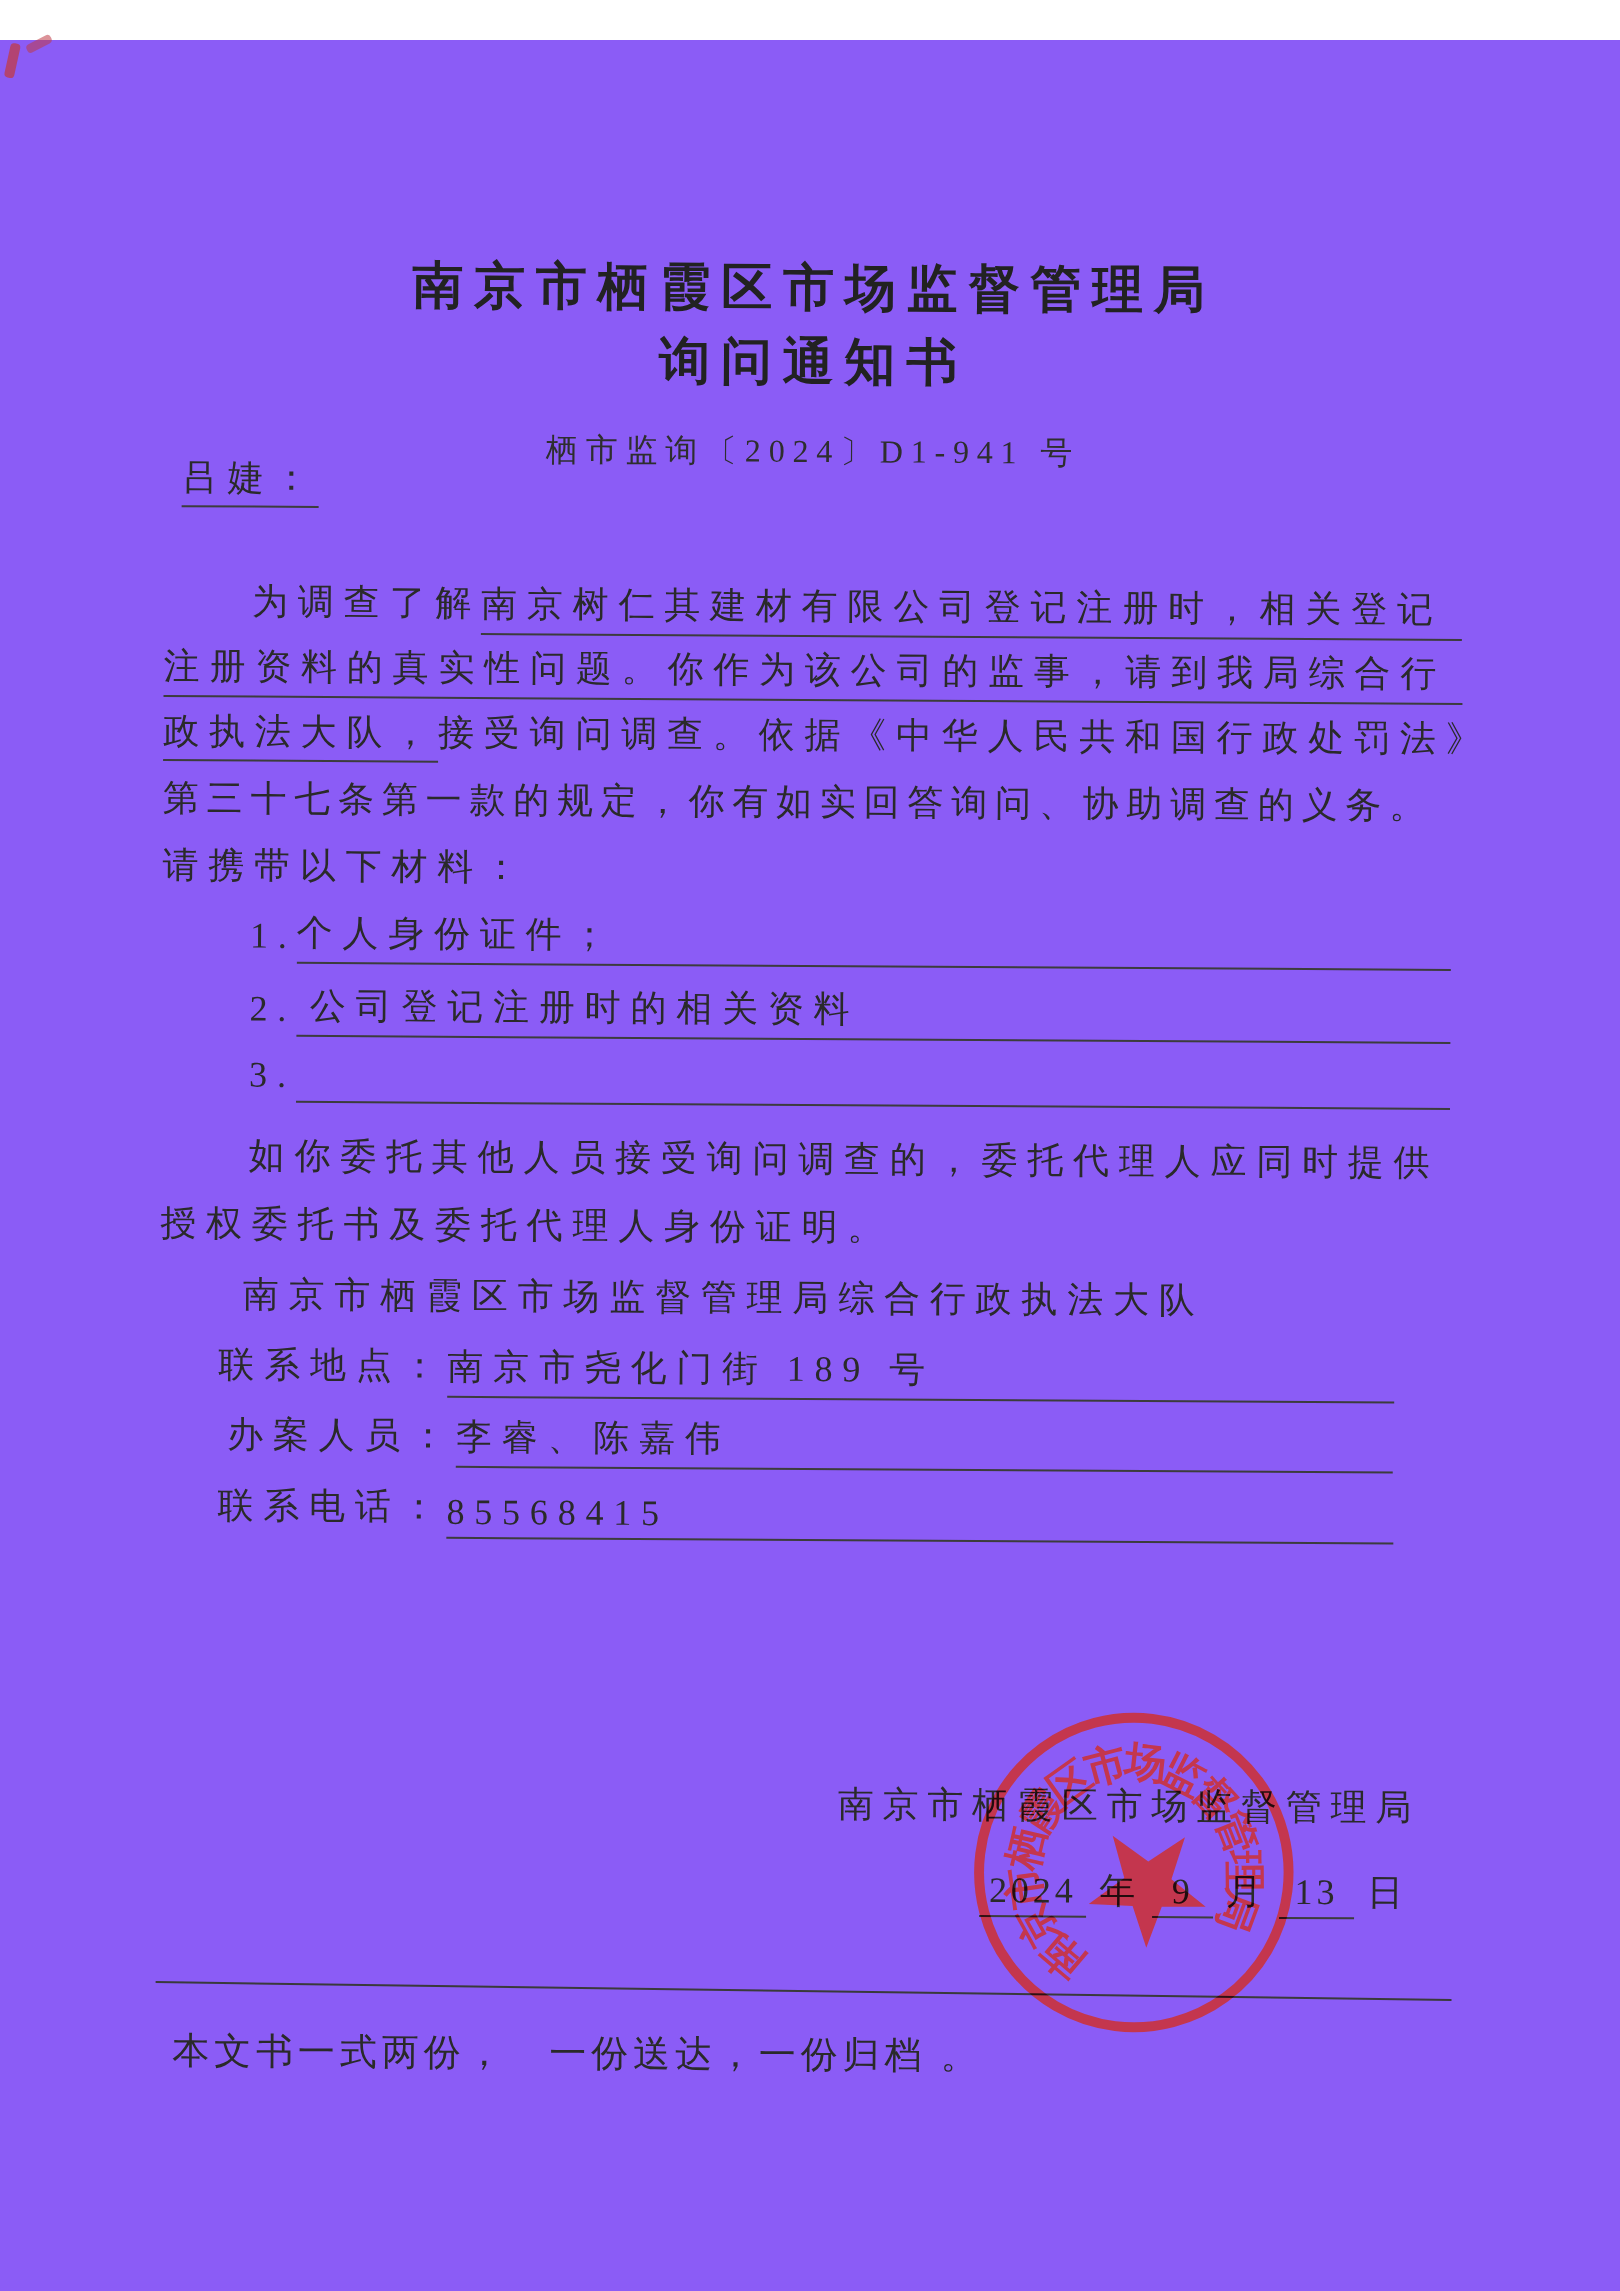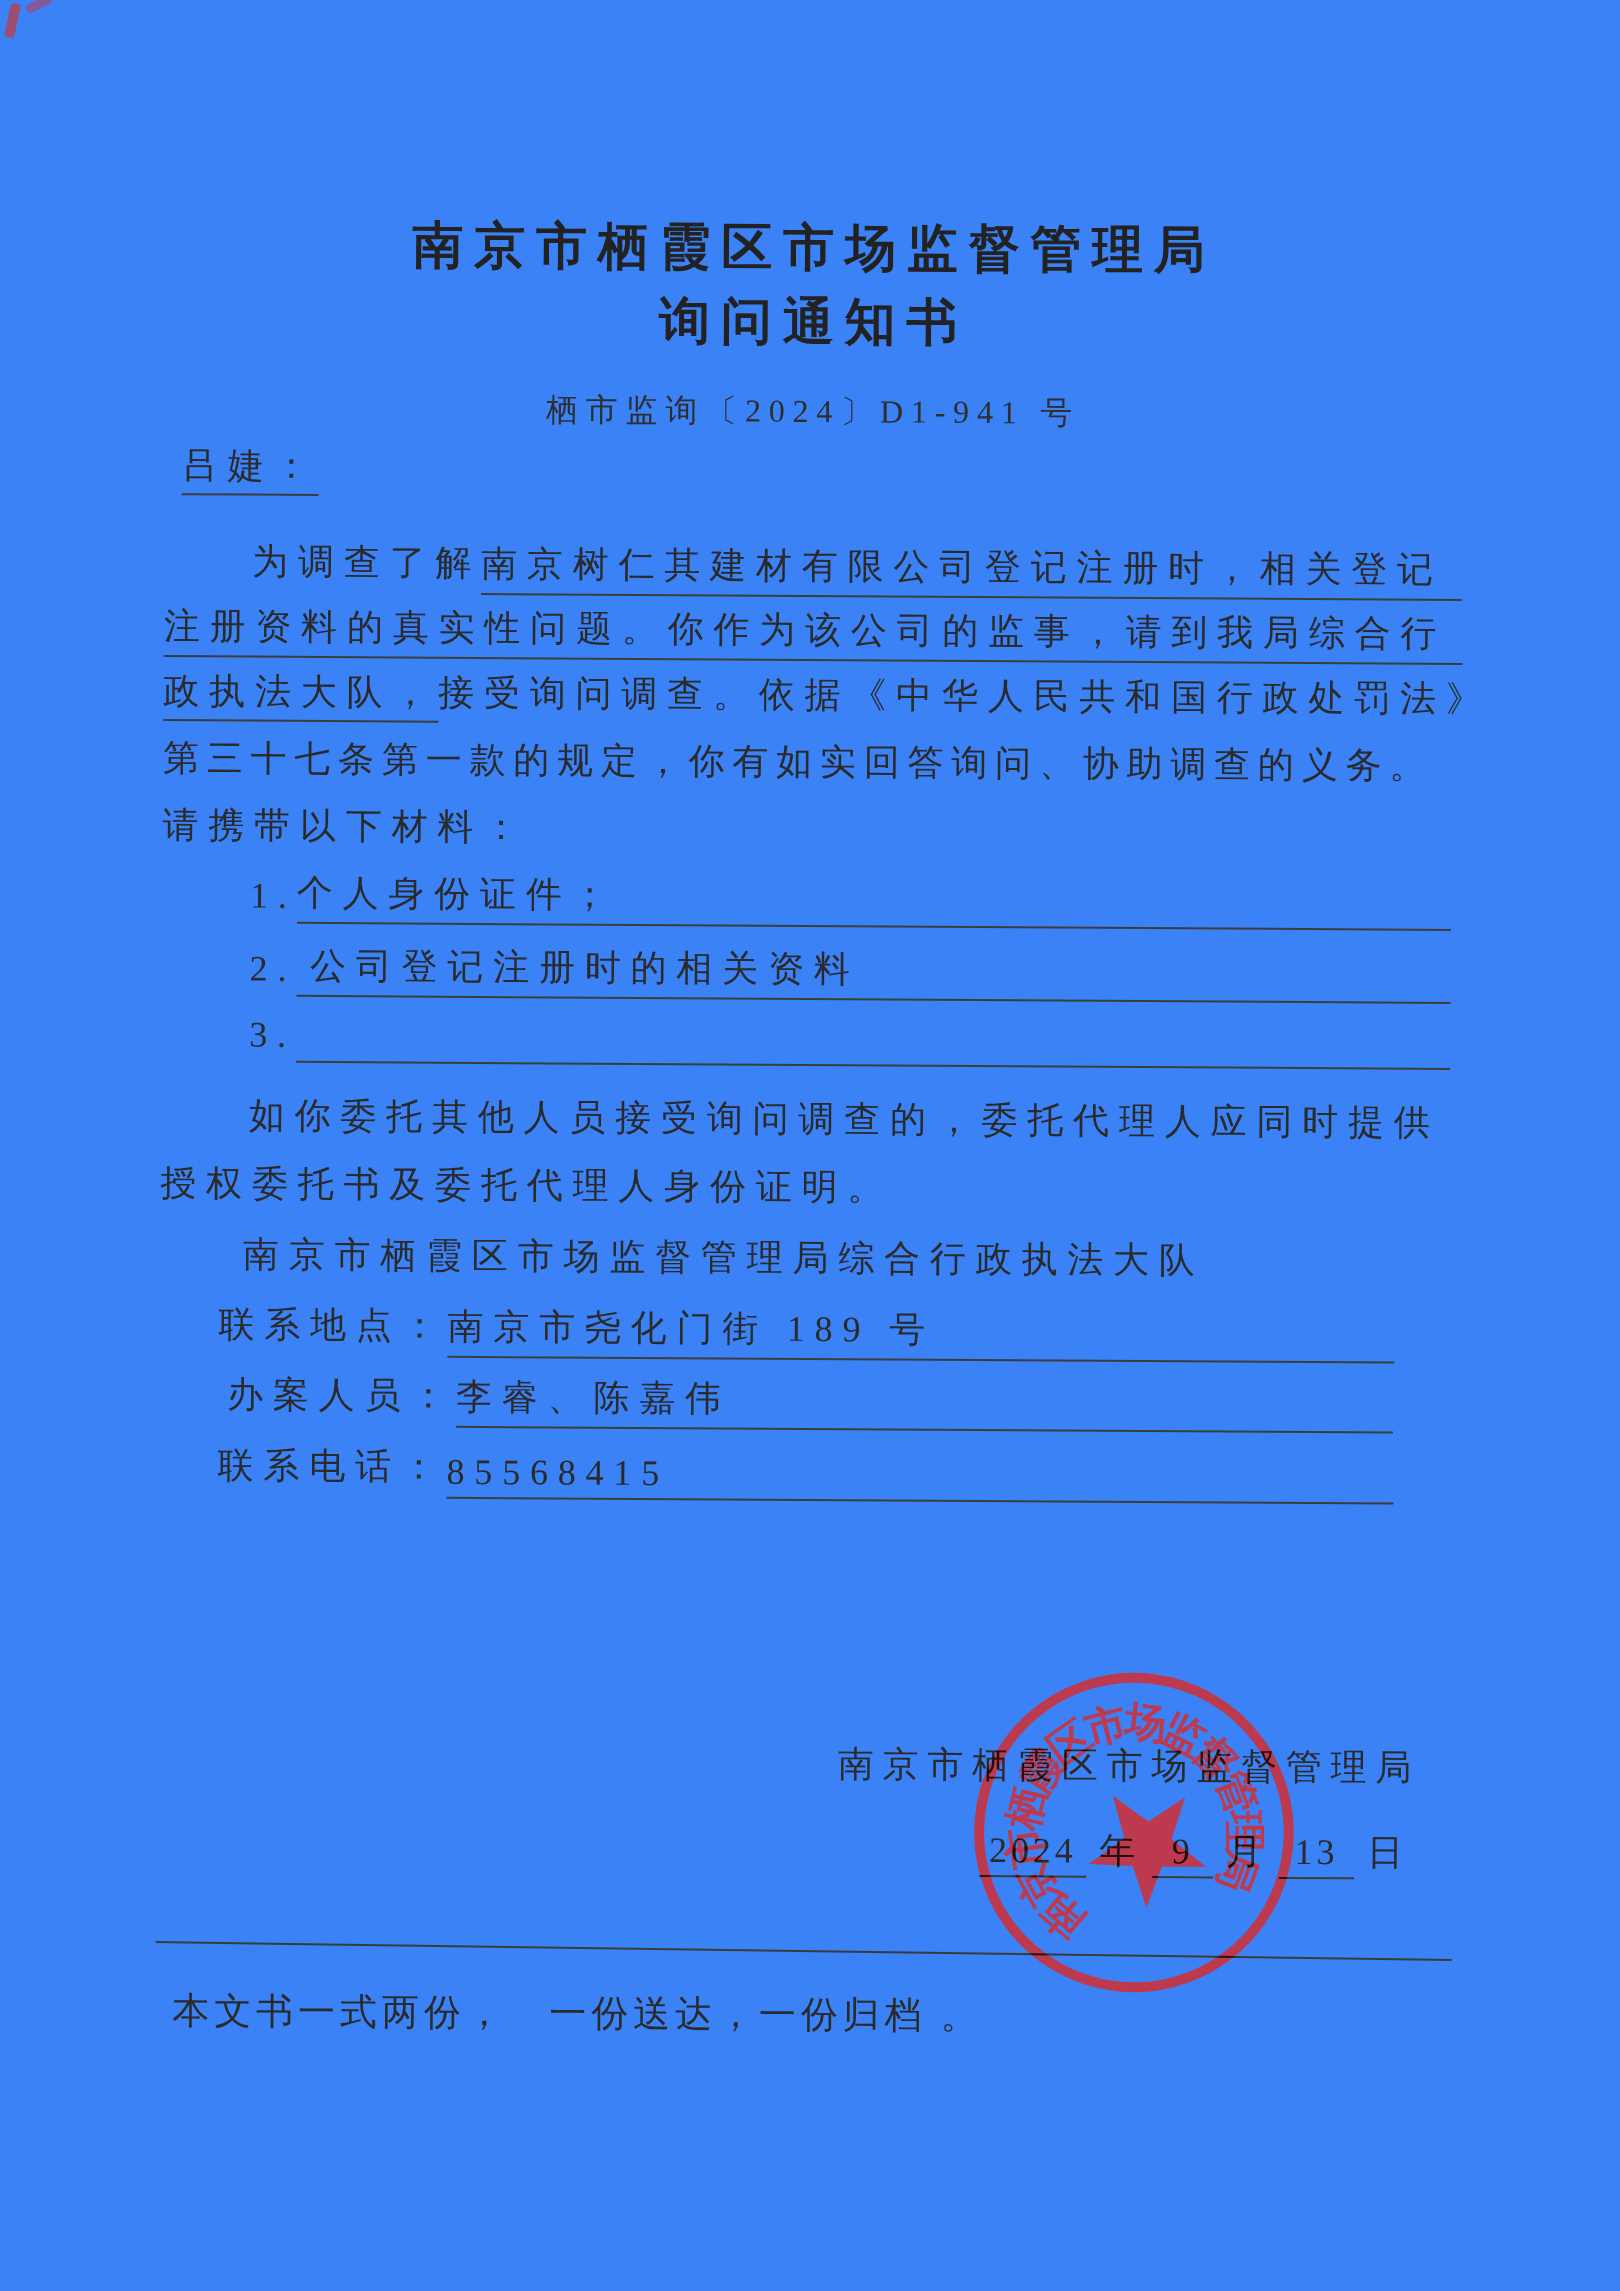--- a/index.html
+++ b/index.html
@@ -4,21 +4,21 @@
 <style>
   html,body { margin:0; padding:0; }
   body {
     width:1620px; height:2292px;
     background:#ffffff;
     position:relative;
     overflow:hidden;
     font-family:"Liberation Serif", serif;
     color:#2a2a2a;
   }
-  .page { position:absolute; inset:0; background:#3b82f6; }
+  .page { position:absolute; inset:0; background:#8b5cf6;margin-top:40px; }
   .content { position:absolute; inset:0; transform:rotate(0.35deg); transform-origin:50% 40%; }
 
   .t { position:absolute; white-space:nowrap; font-size:36px; letter-spacing:9.8px; line-height:1.3; }
 
   .title {
     position:absolute; left:0; width:100%; text-align:center;
     font-family:"Liberation Sans", sans-serif;
     font-weight:700; font-size:51px; letter-spacing:10.8px;
     color:#222; white-space:nowrap;
   }
@@ -65,21 +65,21 @@
 <div class="page">
   <div class="content">
 
     <div class="artifact-a"></div>
     <div class="artifact-b"></div>
 
     <div class="title" style="top:214px;">南京市栖霞区市场监督管理局</div>
     <div class="title" style="top:288px;">询问通知书</div>
     <div class="docnum" style="top:390px;">栖市监询〔2024〕D1-941 号</div>
 
-    <div class="t" style="left:179px; top:446px;"><span class="u">吕婕：</span></div>
+    <div class="t" style="left:179px; top:418px;"><span class="u">吕婕：</span></div>
 
     <div class="row" style="left:250px; top:541px; width:1210px;">
         <span>为调查了解</span>
         <span class="fill">南京树仁其建材有限公司登记注册时，相关登记</span>
       </div>
 
     <div class="row" style="left:162px; top:606px; width:1299px;">
         <span class="fullfill" style="width:100%;">注册资料的真实性问题。你作为该公司的监事，请到我局综合行</span>
       </div>
 

